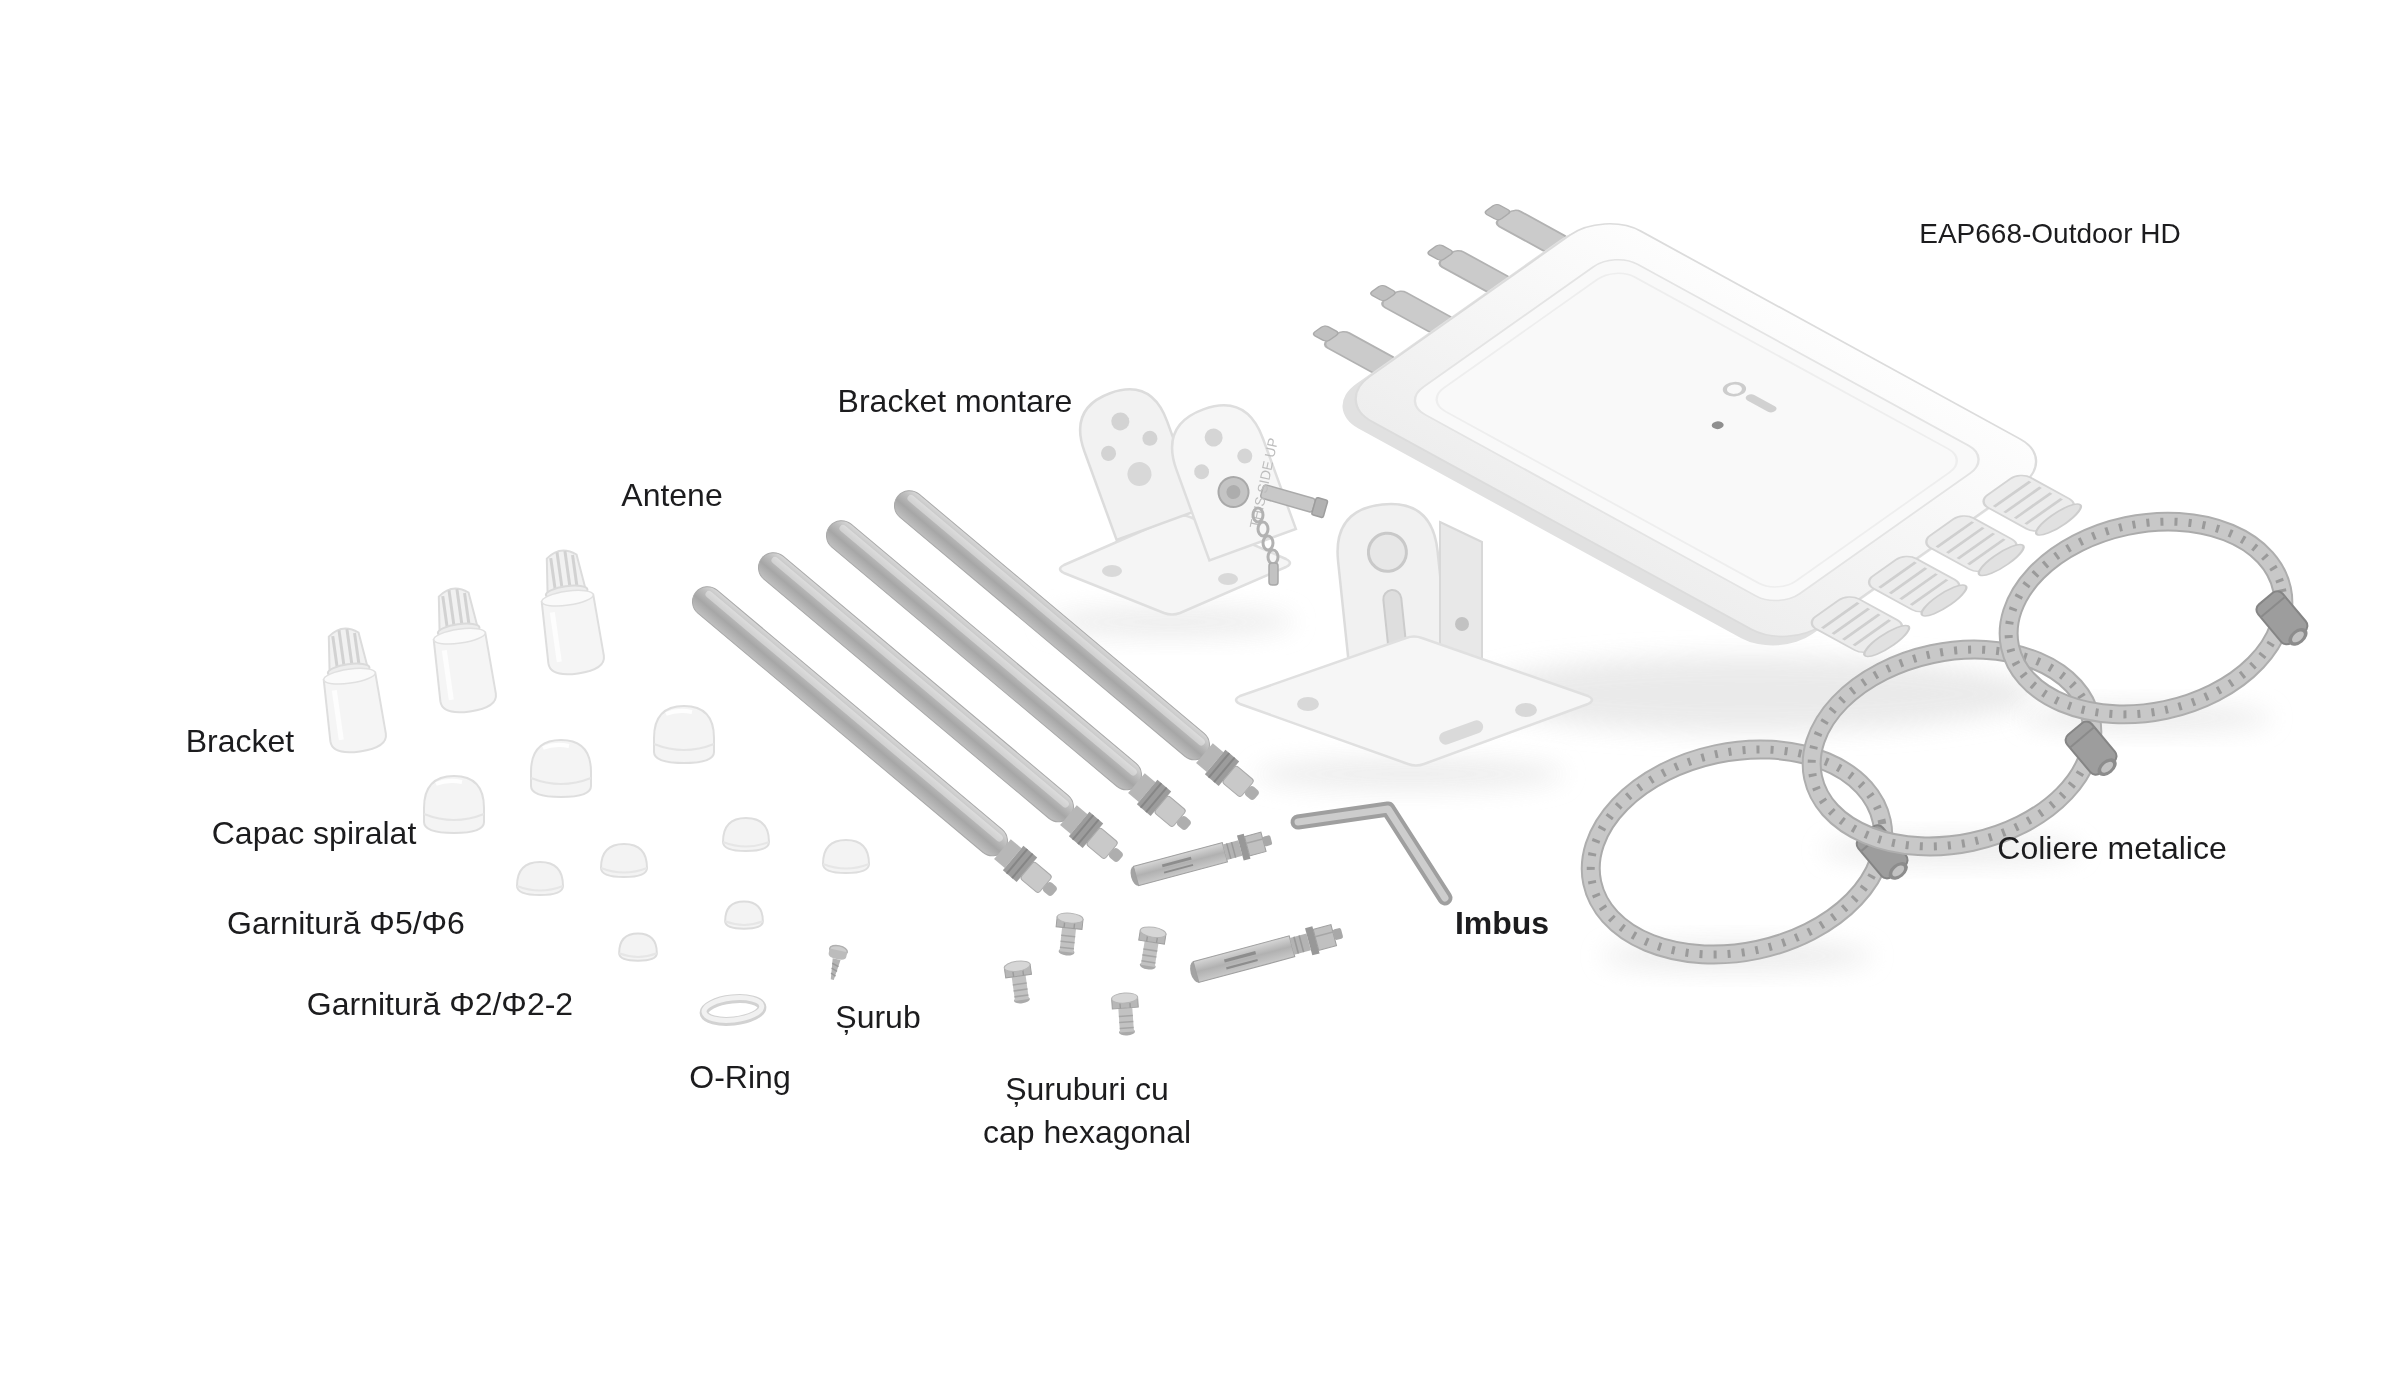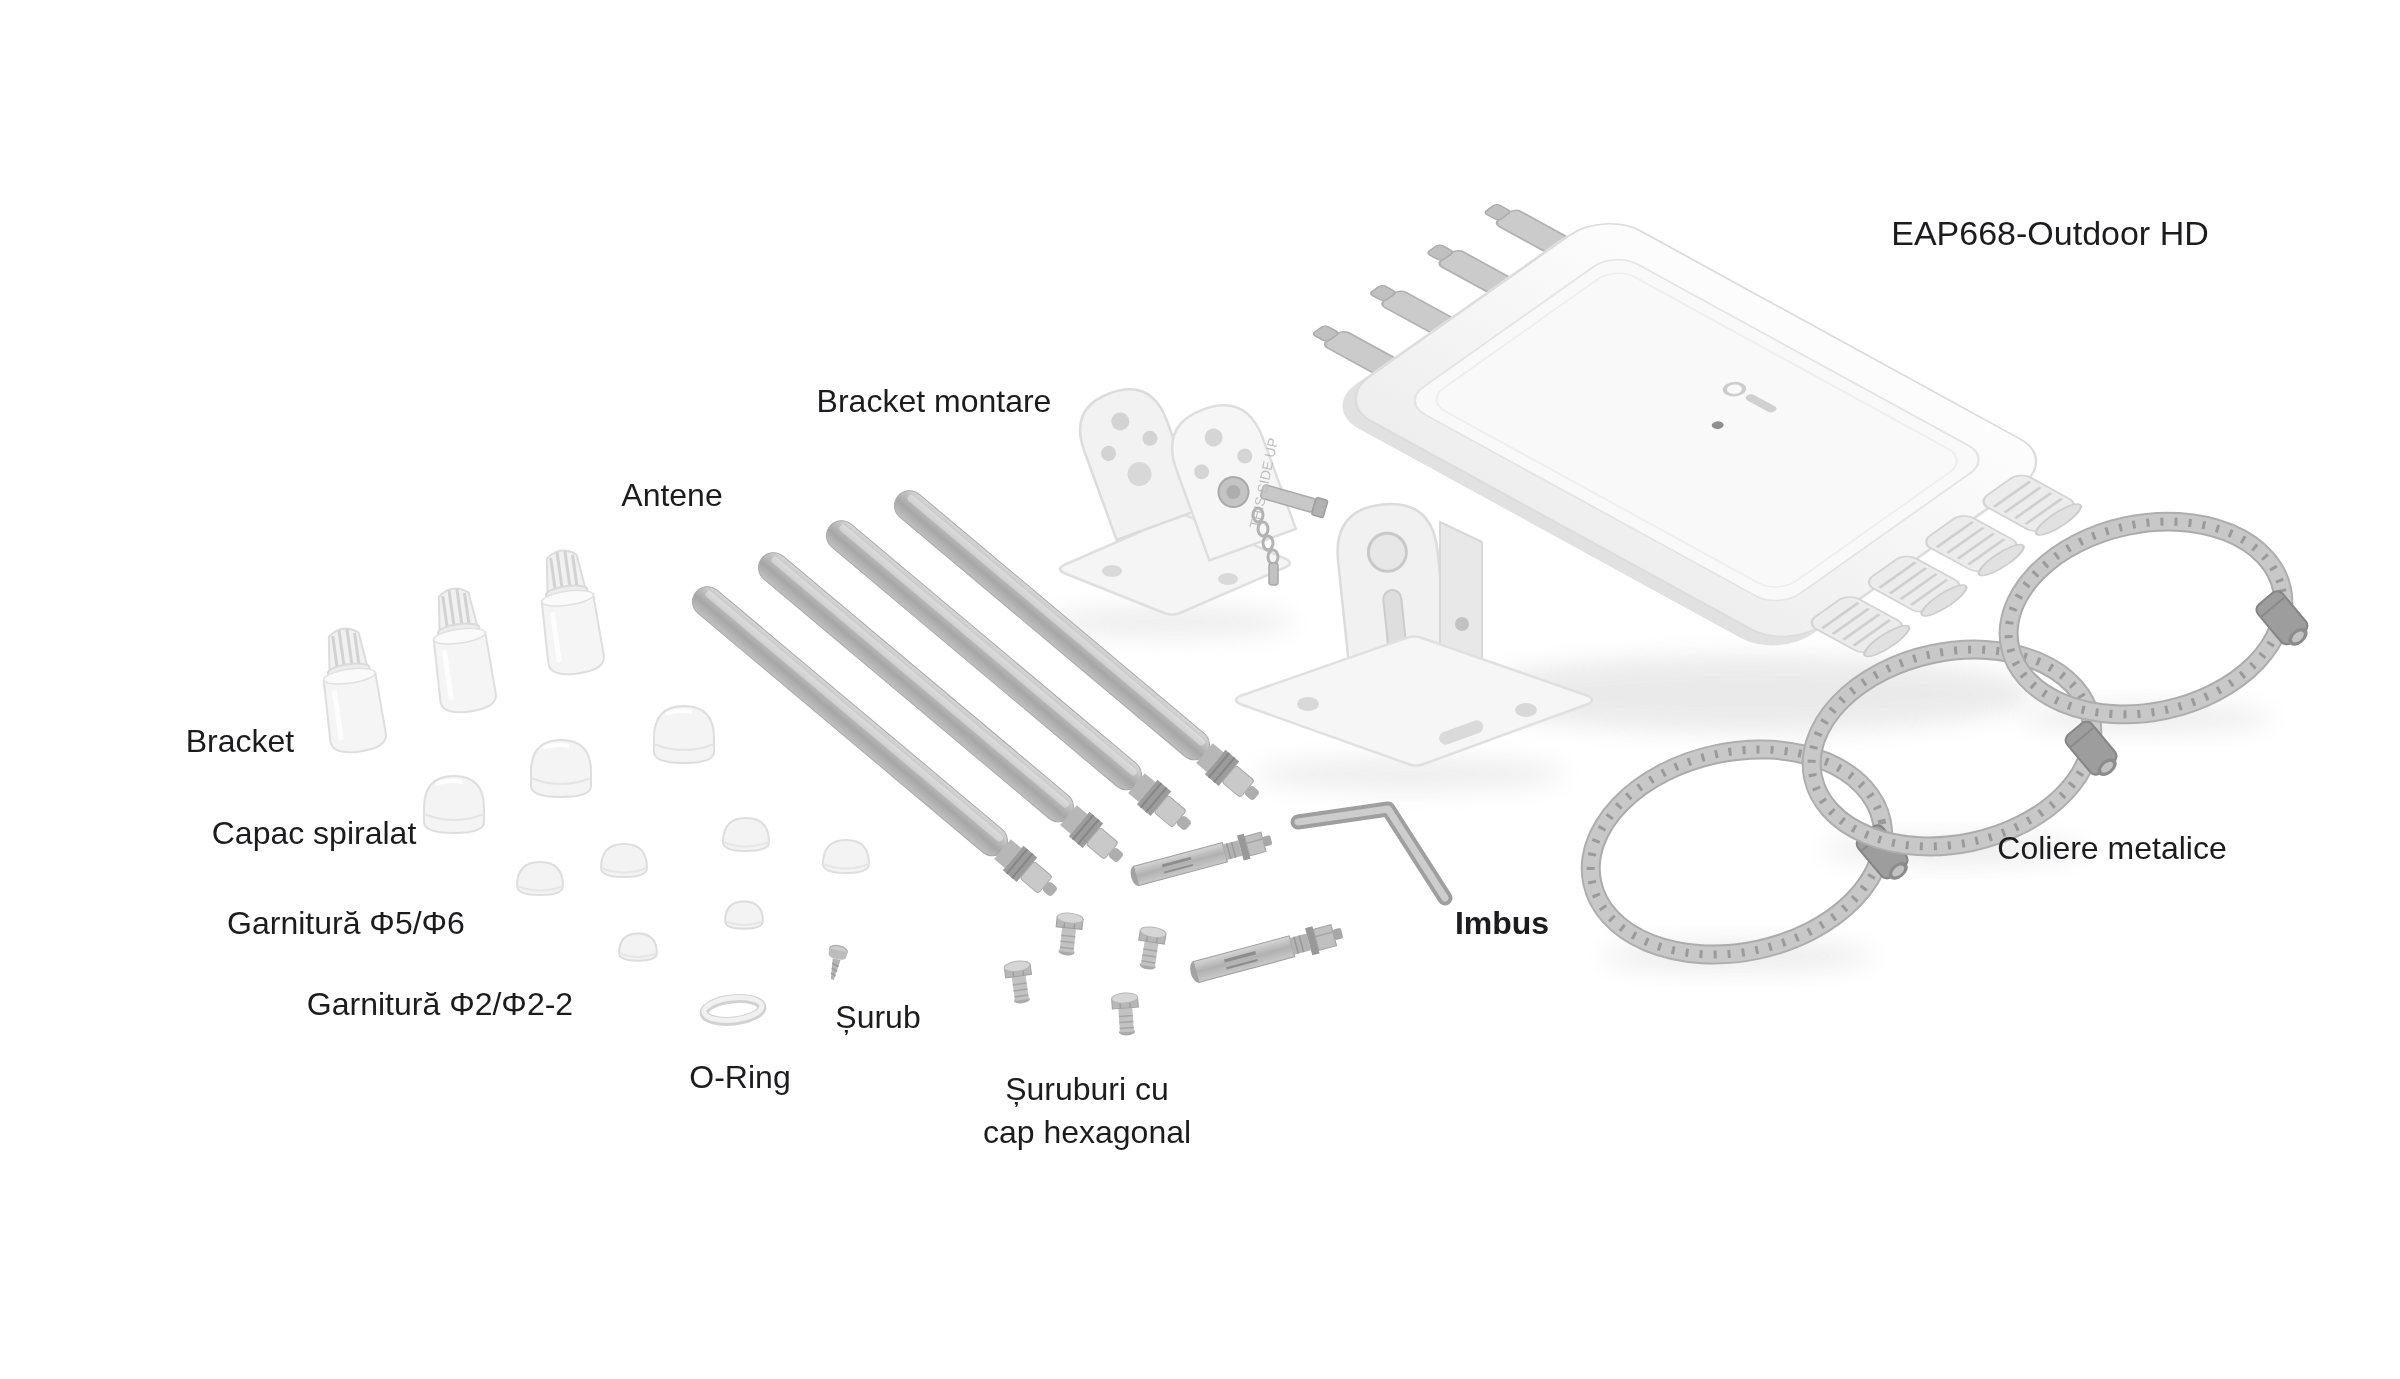--- a/index.html
+++ b/index.html
@@ -15,21 +15,21 @@
   .stage svg.art { position: absolute; left: 0; top: 0; }
   .label {
     position: absolute;
     transform: translateX(-50%);
     text-align: center;
     font-size: 32px;
     line-height: 43px;
     color: #1c1c1e;
     white-space: nowrap;
   }
-  .label.title { font-size: 34px; }
+  .label.title { font-size: 28px; }
 </style>
 </head>
 <body>
 
 <div class="stage">
 
   <svg class="art" width="2400" height="1379" viewBox="0 0 2400 1379" xmlns="http://www.w3.org/2000/svg">
     <defs>
       <linearGradient id="deviceGrad" x1="0" y1="0" x2="0" y2="1">
         <stop offset="0" stop-color="#fdfdfd"></stop>
@@ -426,21 +426,21 @@
       <g transform="translate(133,28) rotate(62)">
         <rect x="-25" y="-16" width="50" height="32" rx="7" fill="#9d9d9d" stroke="#858585" stroke-width="2"></rect>
         <line x1="-14" y1="-16" x2="-14" y2="16" stroke="#8a8a8a" stroke-width="2"></line>
         <ellipse cx="25" cy="0" rx="7" ry="11" fill="#8c8c8c"></ellipse>
         <ellipse cx="25" cy="0" rx="4" ry="7" fill="#c2c2c2"></ellipse>
       </g>
     </g>
   </svg>
 
   <div class="label title" style="left:2050px; top:212px;">EAP668-Outdoor HD</div>
-  <div class="label" style="left:934px; top:380px;">Bracket montare</div>
+  <div class="label" style="left:955px; top:380px;">Bracket montare</div>
   <div class="label" style="left:672px; top:474px;">Antene</div>
   <div class="label" style="left:240px; top:720px;">Bracket</div>
   <div class="label" style="left:266px; top:812px;margin-left:48px;">Capac spiralat</div>
   <div class="label" style="left:346px; top:902px;">Garnitură Φ5/Φ6</div>
   <div class="label" style="left:440px; top:983px;">Garnitură Φ2/Φ2-2</div>
   <div class="label" style="left:740px; top:1056px;">O-Ring</div>
   <div class="label" style="left:878px; top:996px;">Șurub</div>
   <div class="label" style="left:1087px; top:1068px;">
     <div>Șuruburi cu</div>
     <div>cap hexagonal</div>

